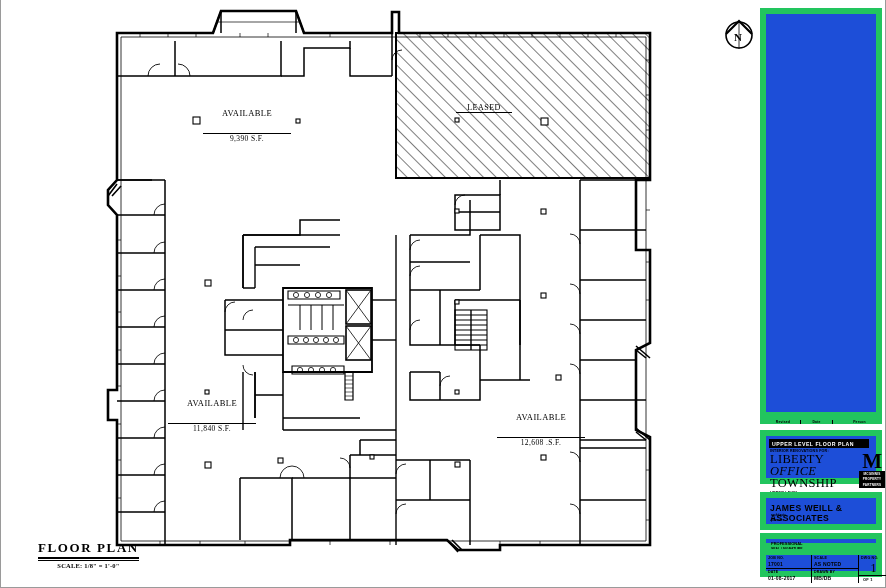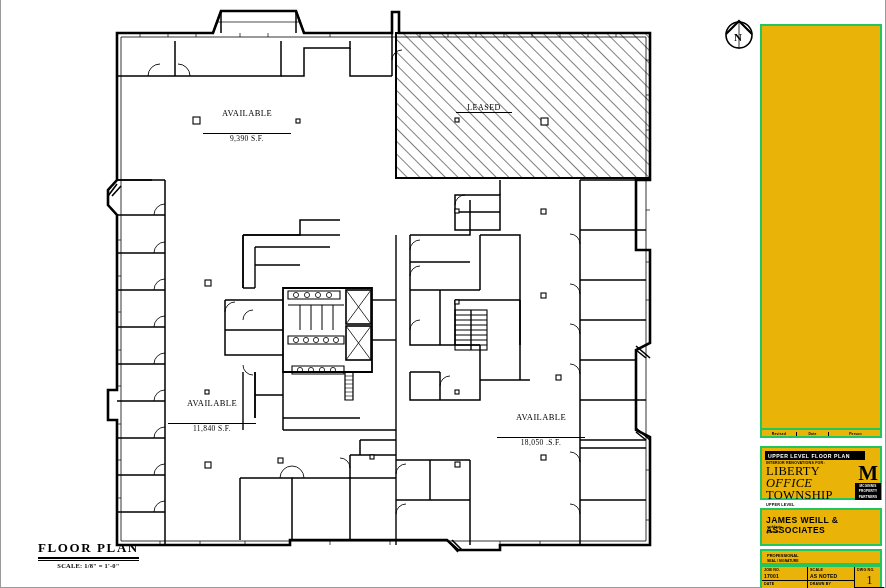--- a/index.html
+++ b/index.html
@@ -72,24 +72,23 @@
     font-size: 6.5px;
     font-weight: bold;
     letter-spacing: 0.2px;
     border-top: 1px solid #000;
     padding-top: 1px;
     margin-top: 1px;
   }
   
   .tb-box {
     position: absolute;
-    border: 2px solid #22c55e;
-    background: #eab308;
+    border: 6px solid #22c55e;
+    background: #1d4ed8;
     box-sizing: border-box;
-    margin-top: 16px;
   }
   .tb-cell {
     position: absolute;
     box-sizing: border-box;
     font-family: "Liberation Sans", sans-serif;
     color: #000;
     overflow: hidden;
   }
   .hdr-mini {
     font-size: 3.6px;
@@ -470,21 +469,21 @@
     <span class="sf">9,390 S.F.</span>
   </div>
 
   <div class="txt area-label" style="left:168px; top:398px; width:88px;">
     <span class="nm">AVAILABLE</span>
     <span class="sf">11,840 S.F.</span>
   </div>
 
   <div class="txt area-label" style="left:497px; top:412px; width:88px;">
     <span class="nm">AVAILABLE</span>
-    <span class="sf">18,050 .S.F.</span>
+    <span class="sf">12,608 .S.F.</span>
   </div>
 
   <div class="txt" id="floorplan-caption">
     <span class="cap">FLOOR  PLAN</span>
     <span class="scale">SCALE: 1/8" = 1'-0"</span>
   </div>
 
   <div class="north-wrap" style="left:722px; top:18px; width:34px; height:34px;">
     <svg width="34" height="34" viewBox="0 0 34 34">
       <circle cx="17" cy="17" r="13" fill="none" stroke="#000" stroke-width="1.6"></circle>

